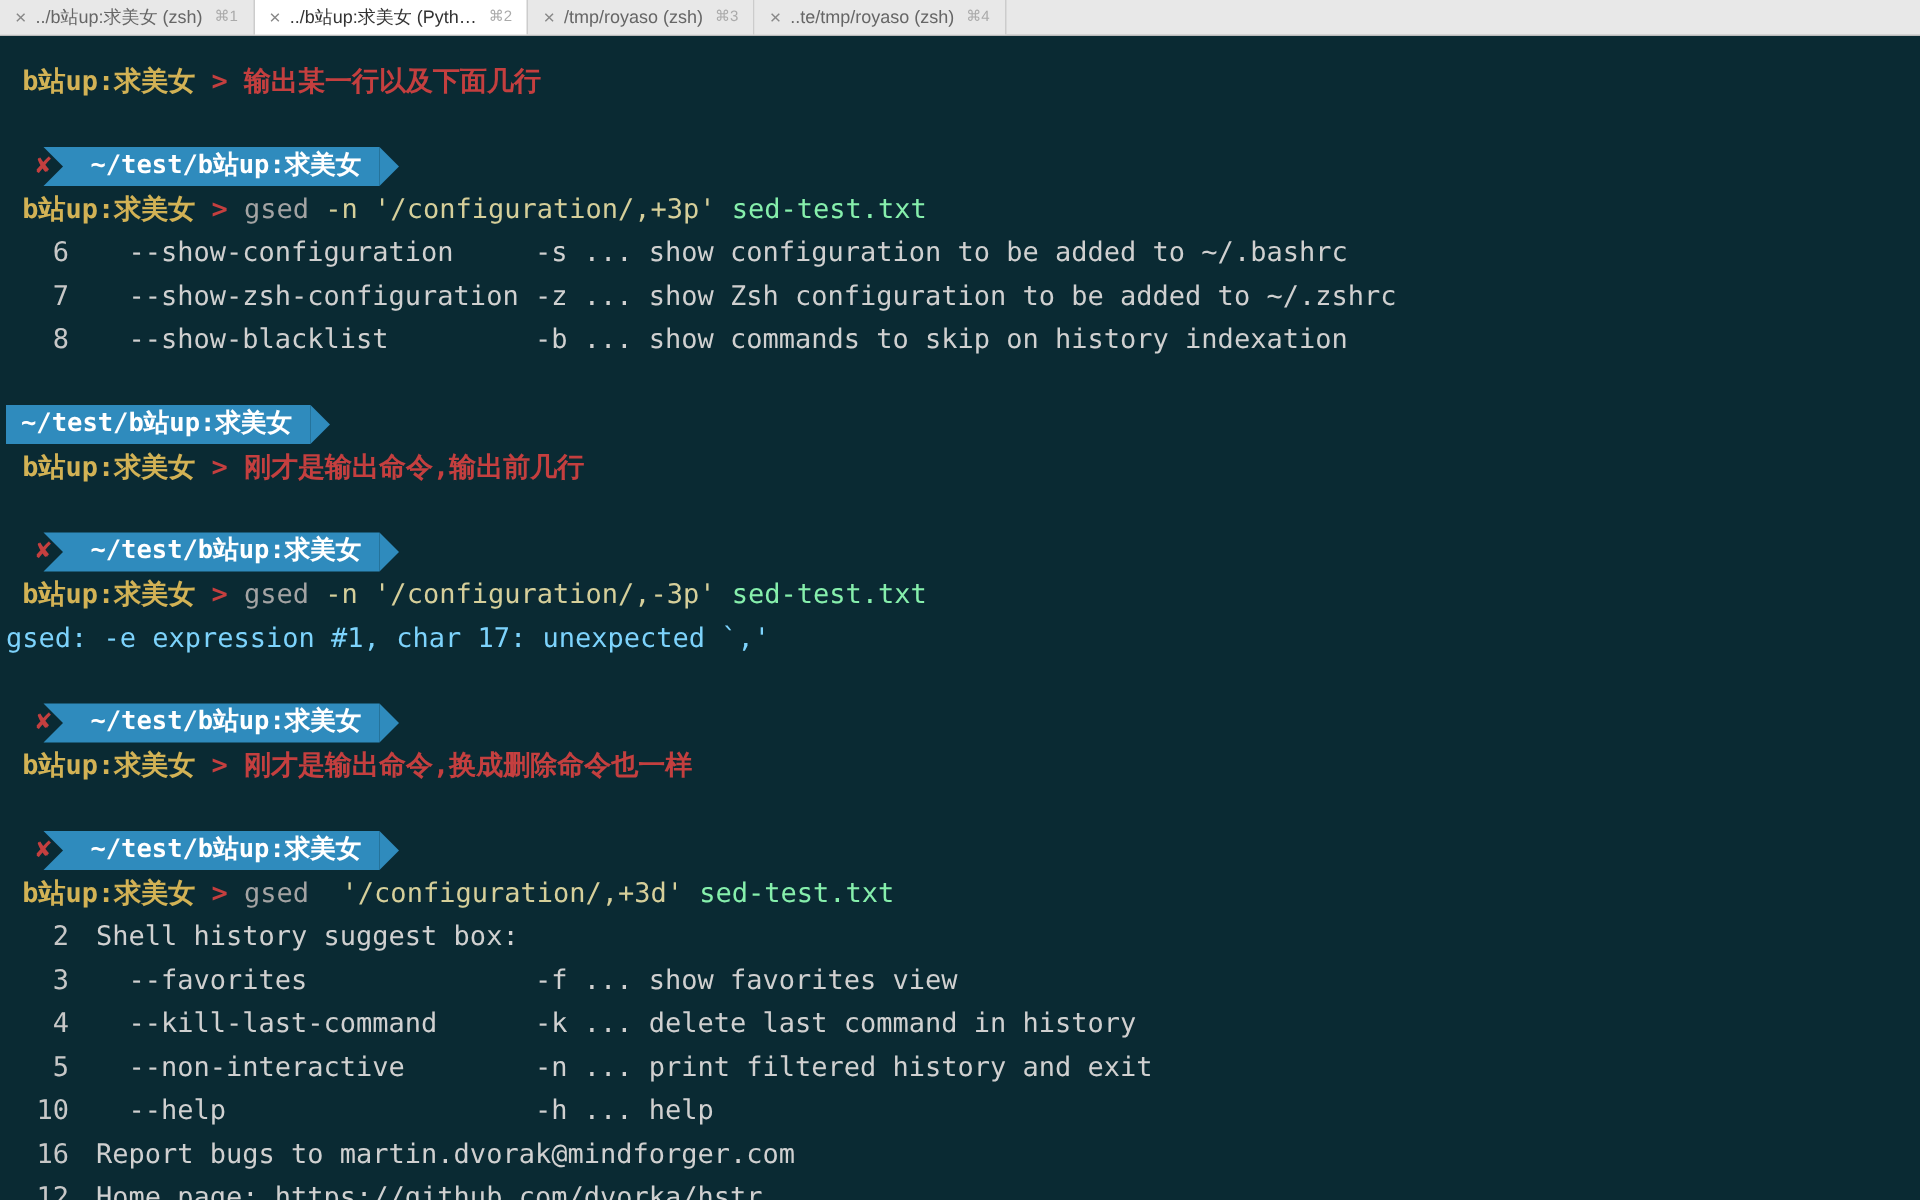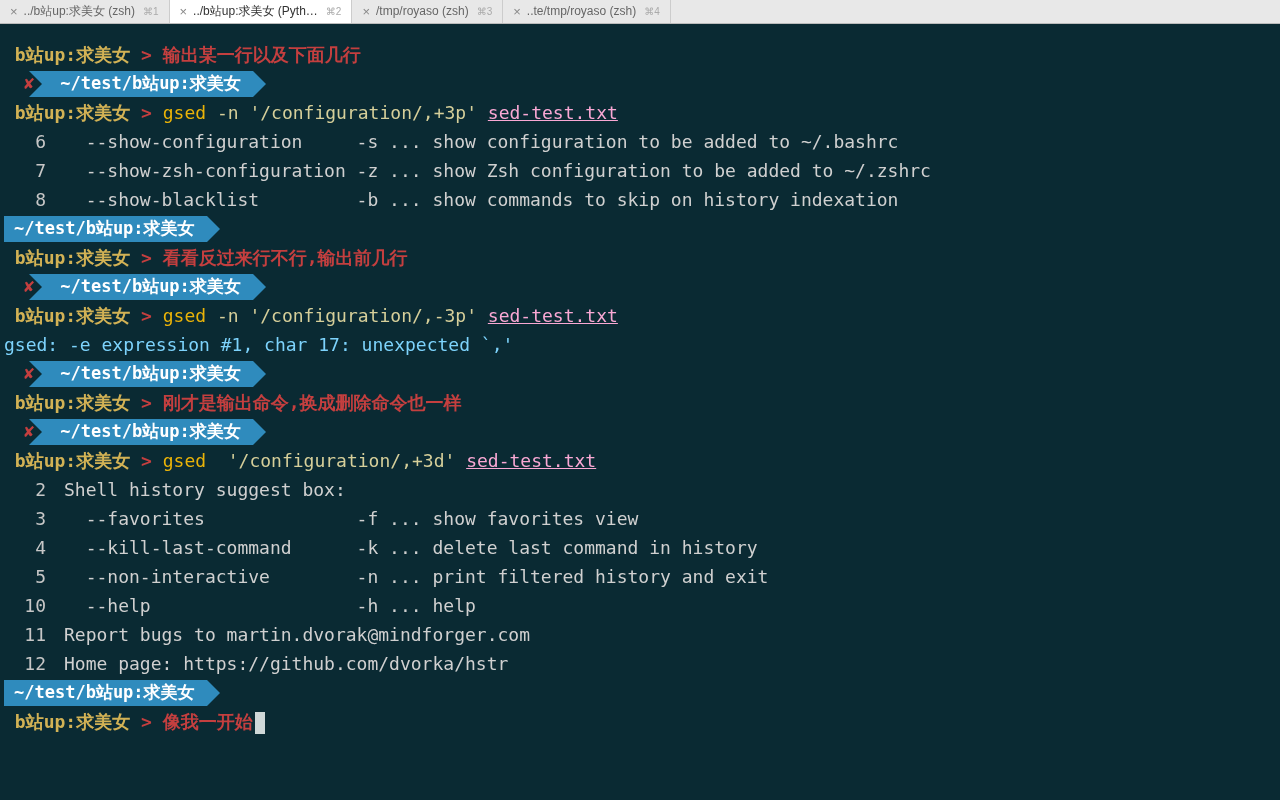--- a/index.html
+++ b/index.html
@@ -32,27 +32,27 @@
   cursor:pointer;
 }
 .tab.active { background:#fff; color:#333; }
 .tab-close { color:#888; font-size:13px; }
 .tab-shortcut { color:#aaa; font-size:10px; margin-left:2px; }
 .term { padding:16px 4px 0 4px; }
 .line { white-space:pre; }
 .prompt-host { color:#d2b255; font-weight:bold; }
 .prompt-arrow { color:#c43f3f; font-weight:bold; }
 .comment { color:#c43f3f; font-weight:bold; }
-.cmd-name { color:#eab308; }
+.cmd-name { color:#a3a3a3; }
 .cmd-arg { color:#d6cf9a; }
-.cmd-file { color:#f9a8d4; text-decoration:underline; }
+.cmd-file { color:#86efac; }
 .lnum { color:#c7c7c7; display:inline-block; width:60px; text-align:right; padding-right:18px;}
 .body-txt { color:#d0d0d0;text-align:right; }
 .err-txt { color:#7dd3fc; }
-.ps-wrap { display:flex; align-items:center; height:29px; }
+.ps-wrap { display:flex; align-items:center; height:29px;margin-top:27px; }
 .ps-wrap.indent { padding-left:14px; }
 .xmark {
   color:#c43f3f;
   font-weight:bold;
   padding:0 8px 0 6px;
   font-size:17px;
 }
 .ps-badge {
   position:relative;
   background:#2f8bbd;
@@ -121,21 +121,21 @@
       <span class="xmark">✘</span>
       <span class="ps-badge">~/test/b站up:求美女</span>
     </div>
     <div class="line"><span class="prompt-host"> b站up:求美女</span><span class="prompt-arrow"> &gt; </span><span class="cmd-name">gsed</span><span class="cmd-arg"> -n '/configuration/,+3p' </span><span class="cmd-file">sed-test.txt</span></div>
     <div class="line"><span class="lnum">6</span><span class="body-txt">  --show-configuration     -s ... show configuration to be added to ~/.bashrc</span></div>
     <div class="line"><span class="lnum">7</span><span class="body-txt">  --show-zsh-configuration -z ... show Zsh configuration to be added to ~/.zshrc</span></div>
     <div class="line"><span class="lnum">8</span><span class="body-txt">  --show-blacklist         -b ... show commands to skip on history indexation</span></div>
     <div class="ps-wrap">
       <span class="ps-badge flat-left">~/test/b站up:求美女</span>
     </div>
-    <div class="line"><span class="prompt-host"> b站up:求美女</span><span class="prompt-arrow"> &gt; </span><span class="comment">看看反过来行不行,输出前几行</span></div>
+    <div class="line"><span class="prompt-host"> b站up:求美女</span><span class="prompt-arrow"> &gt; </span><span class="comment">刚才是输出命令,输出前几行</span></div>
     <div class="ps-wrap indent">
       <span class="xmark">✘</span>
       <span class="ps-badge">~/test/b站up:求美女</span>
     </div>
     <div class="line"><span class="prompt-host"> b站up:求美女</span><span class="prompt-arrow"> &gt; </span><span class="cmd-name">gsed</span><span class="cmd-arg"> -n '/configuration/,-3p' </span><span class="cmd-file">sed-test.txt</span></div>
     <div class="line err-txt">gsed: -e expression #1, char 17: unexpected `,'</div>
     <div class="ps-wrap indent">
       <span class="xmark">✘</span>
       <span class="ps-badge">~/test/b站up:求美女</span>
     </div>
@@ -143,19 +143,19 @@
     <div class="ps-wrap indent">
       <span class="xmark">✘</span>
       <span class="ps-badge">~/test/b站up:求美女</span>
     </div>
     <div class="line"><span class="prompt-host"> b站up:求美女</span><span class="prompt-arrow"> &gt; </span><span class="cmd-name">gsed</span><span class="cmd-arg">  '/configuration/,+3d' </span><span class="cmd-file">sed-test.txt</span></div>
     <div class="line"><span class="lnum">2</span><span class="body-txt">Shell history suggest box:</span></div>
     <div class="line"><span class="lnum">3</span><span class="body-txt">  --favorites              -f ... show favorites view</span></div>
     <div class="line"><span class="lnum">4</span><span class="body-txt">  --kill-last-command      -k ... delete last command in history</span></div>
     <div class="line"><span class="lnum">5</span><span class="body-txt">  --non-interactive        -n ... print filtered history and exit</span></div>
     <div class="line"><span class="lnum">10</span><span class="body-txt">  --help                   -h ... help</span></div>
-    <div class="line"><span class="lnum">11</span><span class="body-txt">Report bugs to martin.dvorak@mindforger.com</span></div>
+    <div class="line"><span class="lnum">16</span><span class="body-txt">Report bugs to martin.dvorak@mindforger.com</span></div>
     <div class="line"><span class="lnum">12</span><span class="body-txt">Home page: https://github.com/dvorka/hstr</span></div>
     <div class="ps-wrap">
       <span class="ps-badge flat-left">~/test/b站up:求美女</span>
     </div>
     <div class="line"><span class="prompt-host"> b站up:求美女</span><span class="prompt-arrow"> &gt; </span><span class="comment">像我一开始</span><span class="cursor"></span></div>
   </div>
 
 </body></html>

